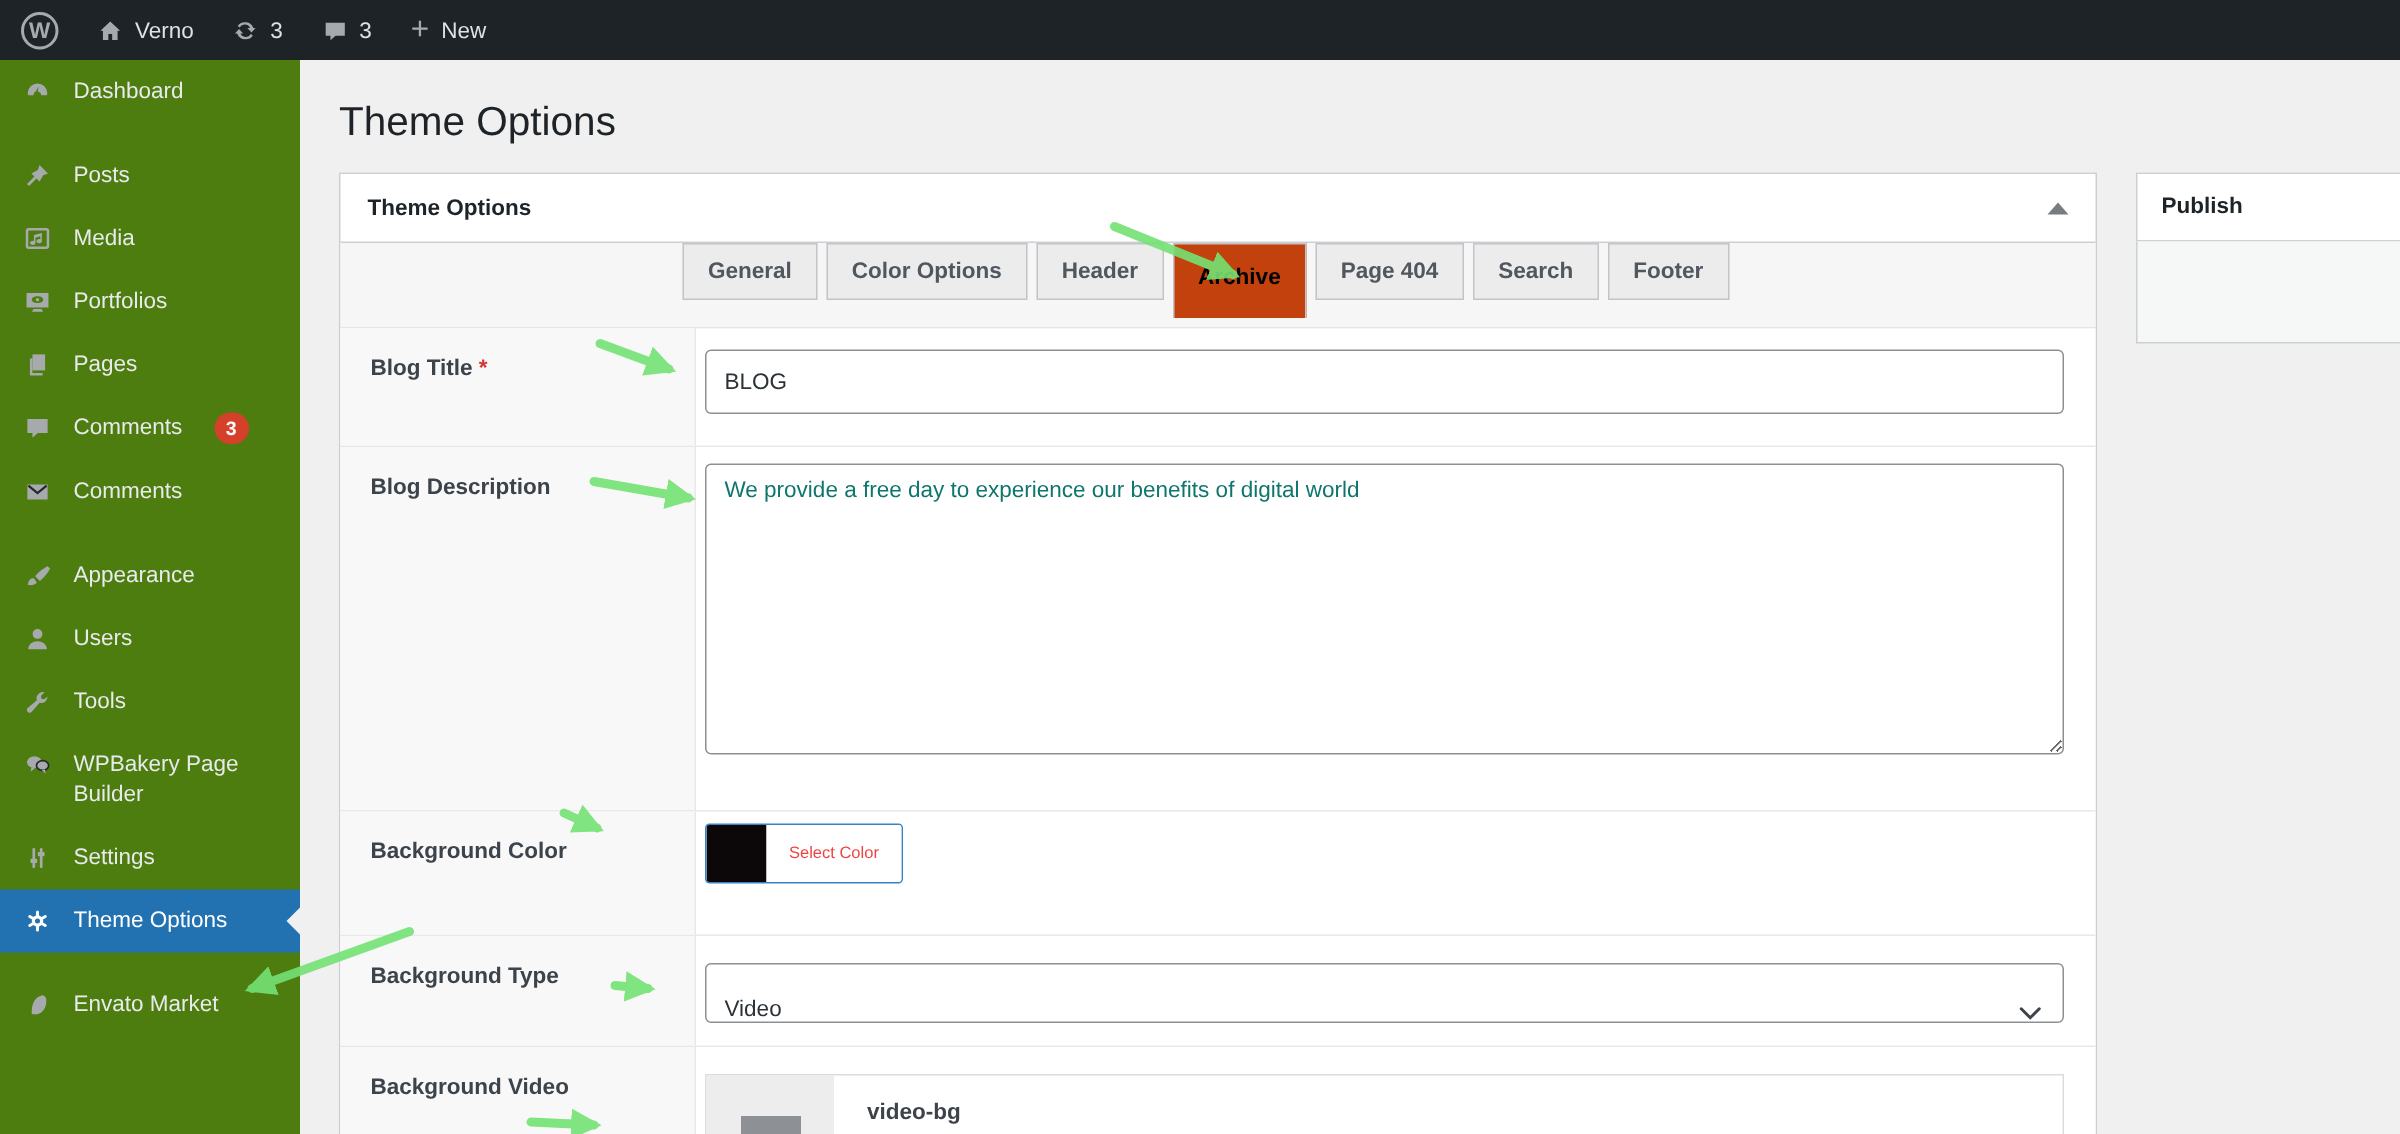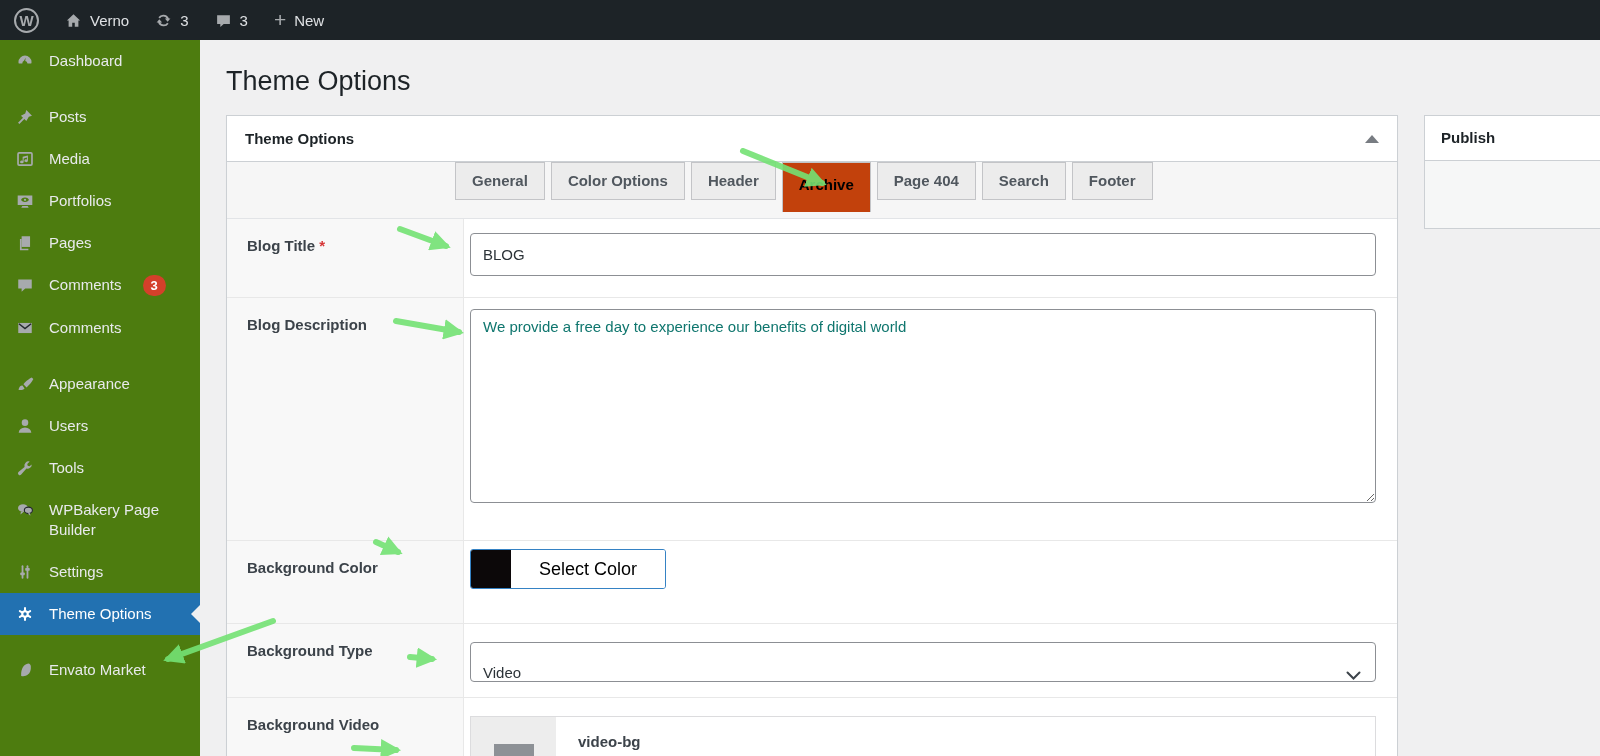--- a/index.html
+++ b/index.html
@@ -65,21 +65,21 @@
   .txt-input { display:block; width:906px; height:43px; border:1px solid #8c8f94; border-radius:4px;
     font-size:15px; color:#2c3338; padding:0 12px; font-family:inherit; background:#fff; outline:none; }
   .txt-area { display:block; width:906px; height:194px; border:1px solid #8c8f94; border-radius:4px;
     font-size:15px; color:#0f766e; padding:8px 12px; font-family:inherit; resize:both; outline:none; }
   .r-desc .frow-field { padding-top:11px; }
 
   .r-color .frow-field { padding-top:8px; }
   .color-ctl { display:inline-flex; height:40px; border:1px solid #3582c4; border-radius:3px;
     overflow:hidden; cursor:pointer; background:#fff; align-items:stretch; }
   .color-swatch { width:40px; background:#0c0809; }
-  .color-label { padding:0 28px; line-height:38px; font-size:18px; color:#000000; background:#fff; }
+  .color-label { padding:0 15px; line-height:38px; font-size:11px; color:#ef4444; background:#fff; }
 
   .r-type .frow-field { padding-top:18px; }
   .select-ctl { display:flex; width:906px; height:40px; border:1px solid #8c8f94; border-radius:4px;
     align-items:flex-end; justify-content:space-between; padding:0 14px 0 12px; font-size:15px;
     color:#2c3338; background:#fff; cursor:pointer; }
 
   .r-video .frow-field { padding-top:18px; }
   .attachment { display:flex; width:906px; height:95px; border:1px solid #dcdcde; background:#fff; }
   .att-thumb { width:85px; min-width:85px; background:#ededed; display:flex; align-items:center;
     justify-content:center; padding-top:8px; }

